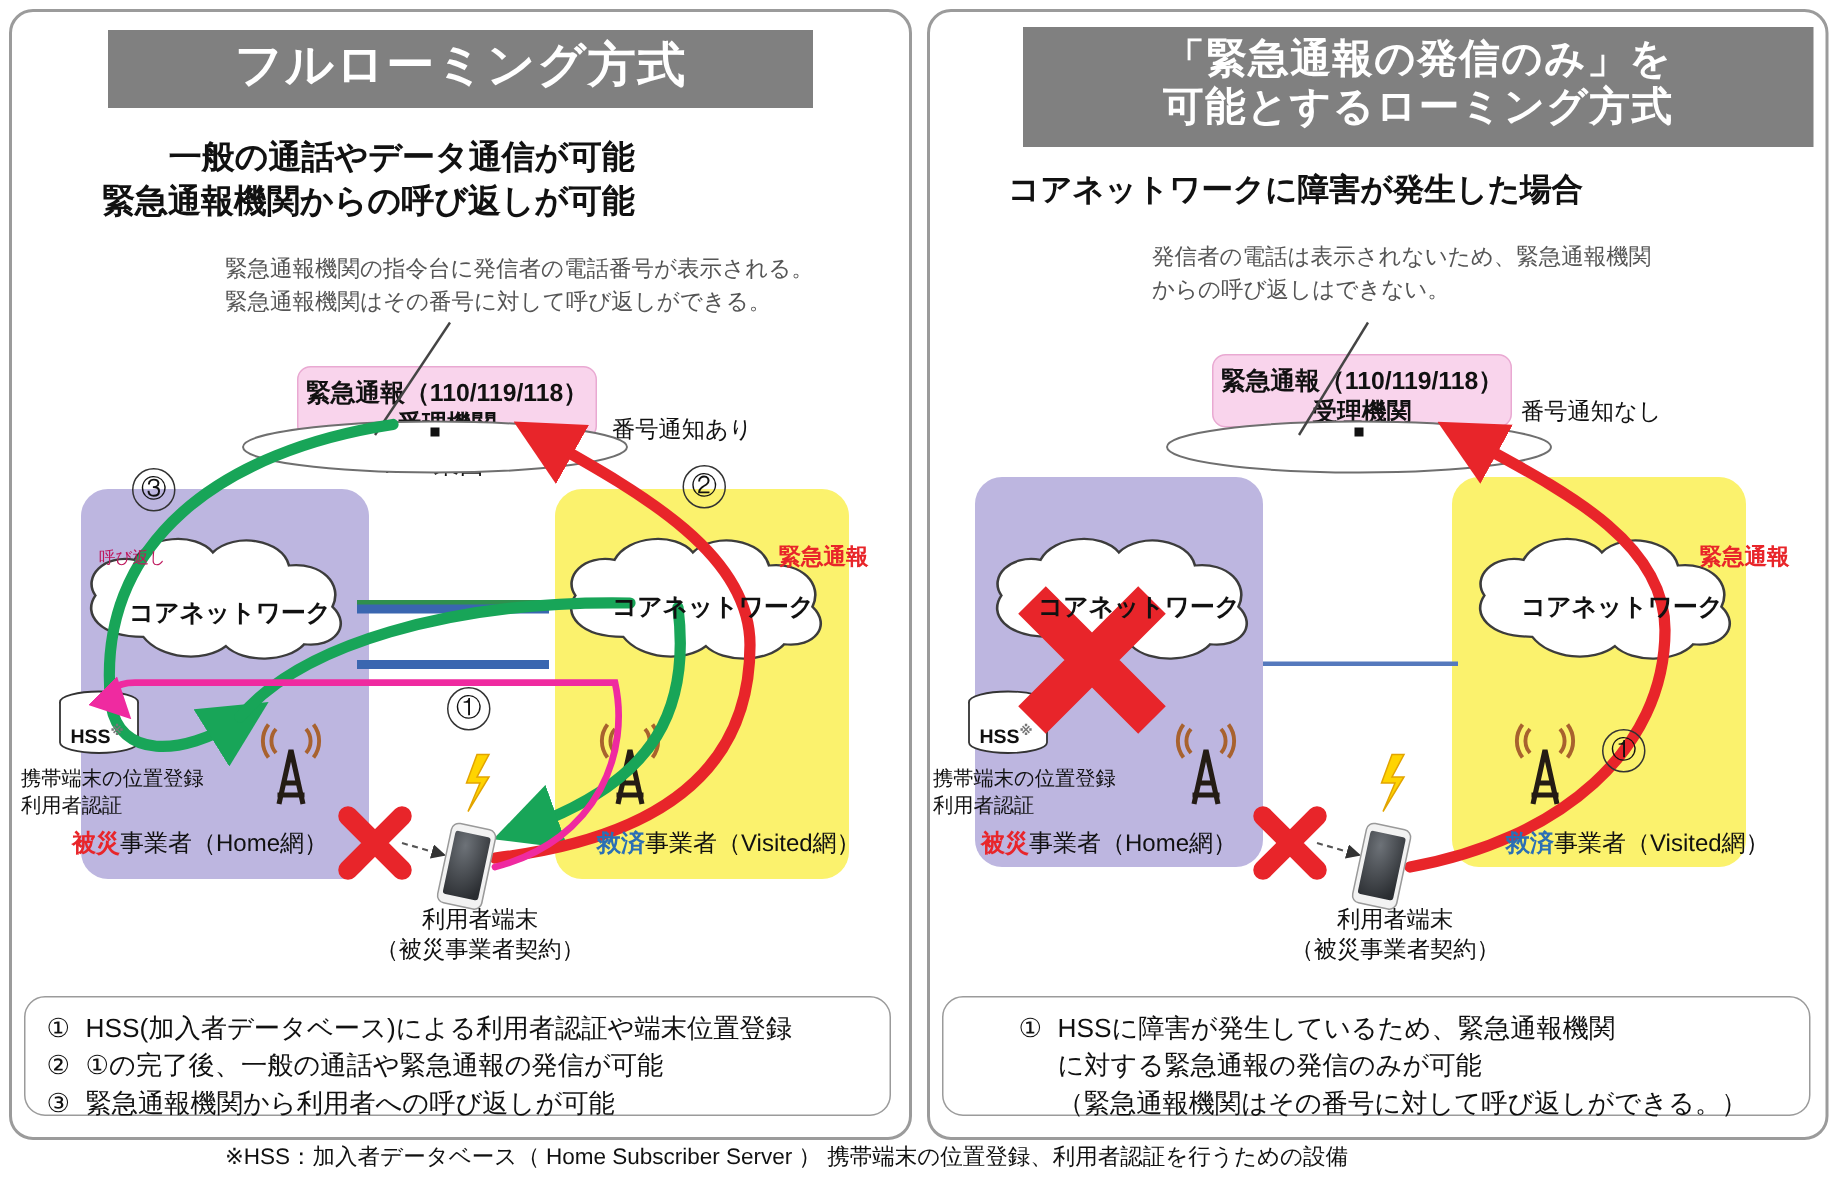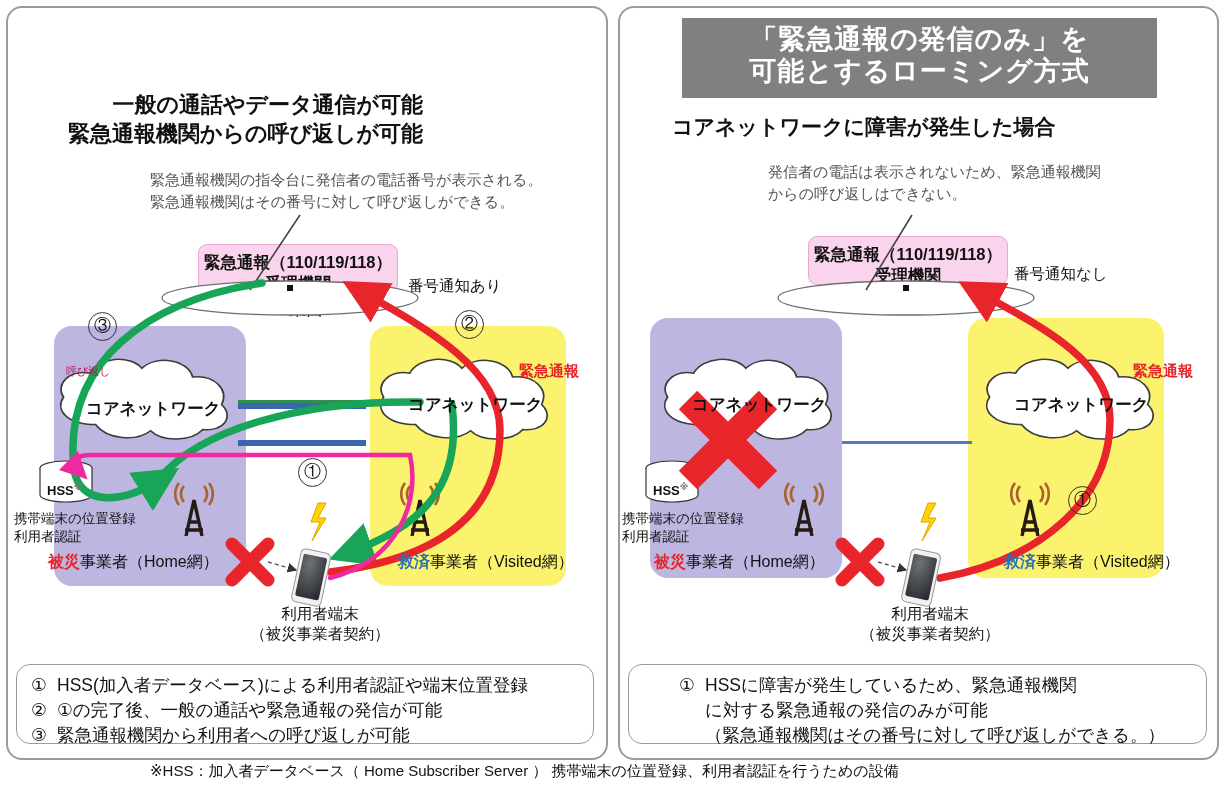--- a/index.html
+++ b/index.html
@@ -15,21 +15,21 @@
   }
   #panel-left{left:6px;width:602px;}
   #panel-right{left:618px;width:601px;}
 
   .hdr{
     position:absolute;background:#808080;color:#fff;
     text-align:center;font-weight:bold;letter-spacing:1px;
     line-height:1.18;
   }
   #hdr-left{left:64px;top:12px;width:470px;height:52px;font-size:32px;padding-top:5px;box-sizing:border-box;}
-  #hdr-right{left:62px;top:10px;width:475px;height:80px;font-size:27px;padding-top:6px;box-sizing:border-box;}
+  #hdr-right{left:62px;top:10px;width:527px;height:80px;font-size:27px;padding-top:6px;box-sizing:border-box;}
 
   .sub{position:absolute;font-weight:bold;font-size:22px;line-height:1.32;color:#111;}
   #sub-left{left:60px;top:82px;text-align:right;}
   #sub-right{left:52px;top:105px;font-size:21px;}
 
   .note{position:absolute;font-size:15px;line-height:1.45;color:#555;
         font-family:"Liberation Serif","DejaVu Serif",serif;}
   #note-left{left:142px;top:162px;}
   #note-right{left:768px;top:162px;}
 
@@ -89,20 +89,21 @@
   .li .mk{display:inline-block;width:26px;}
 
   #footnote{position:absolute;left:150px;top:762px;font-size:15px;color:#111;white-space:nowrap;}
 
   svg.overlay{position:absolute;left:0;top:0;width:1225px;height:790px;pointer-events:none;}
 </style>
 </head>
 <body>
 
 <div class="panel" id="panel-left">
+  <div class="hdr" id="hdr-left">フルローミング方式</div>
   <div class="sub" id="sub-left">一般の通話やデータ通信が可能<br>緊急通報機関からの呼び返しが可能</div>
   <div class="note" id="note-left">緊急通報機関の指令台に発信者の電話番号が表示される。<br>緊急通報機関はその番号に対して呼び返しができる。</div>
 
   <div class="pinkbox" id="pink-left">緊急通報（110/119/118）<br>受理機関</div>
   <div class="numnote" id="numnote-left">番号通知あり</div>
   <div class="ntt-label" id="ntt-left">NTT東西</div>
 
   <div class="carrier home" id="home-left"></div>
   <div class="carrier visit" id="visit-left"></div>
 </div>

